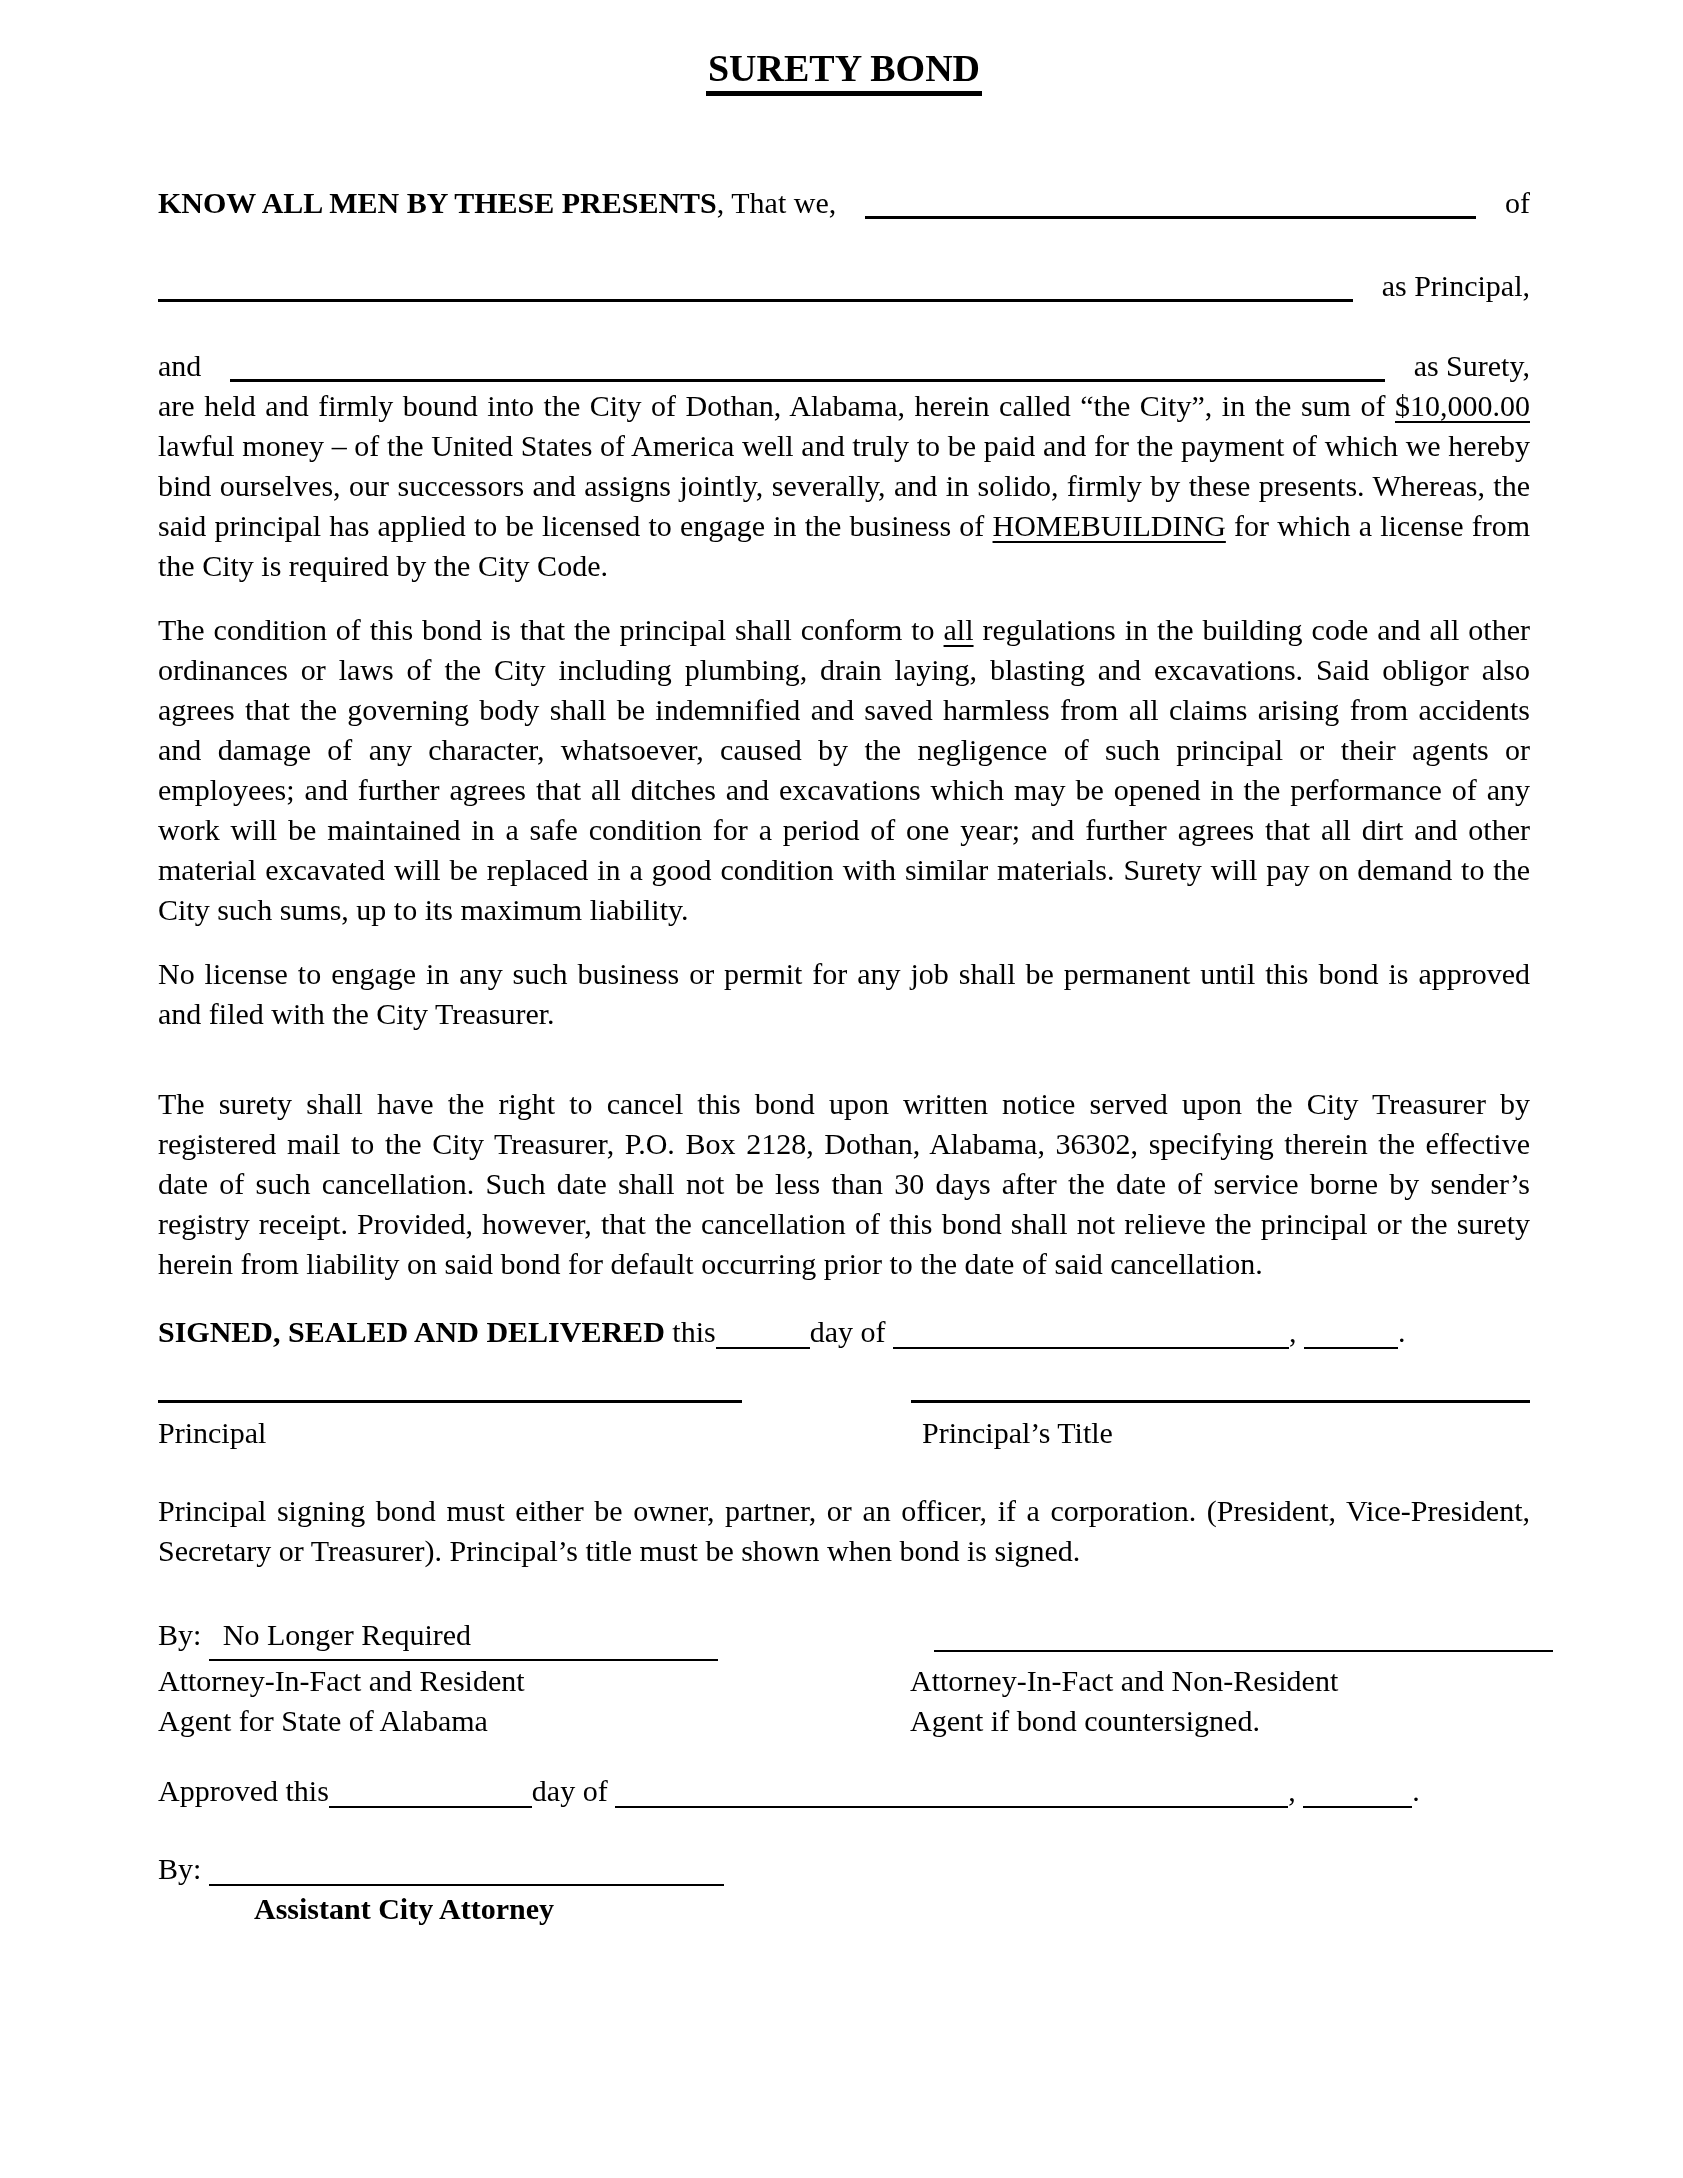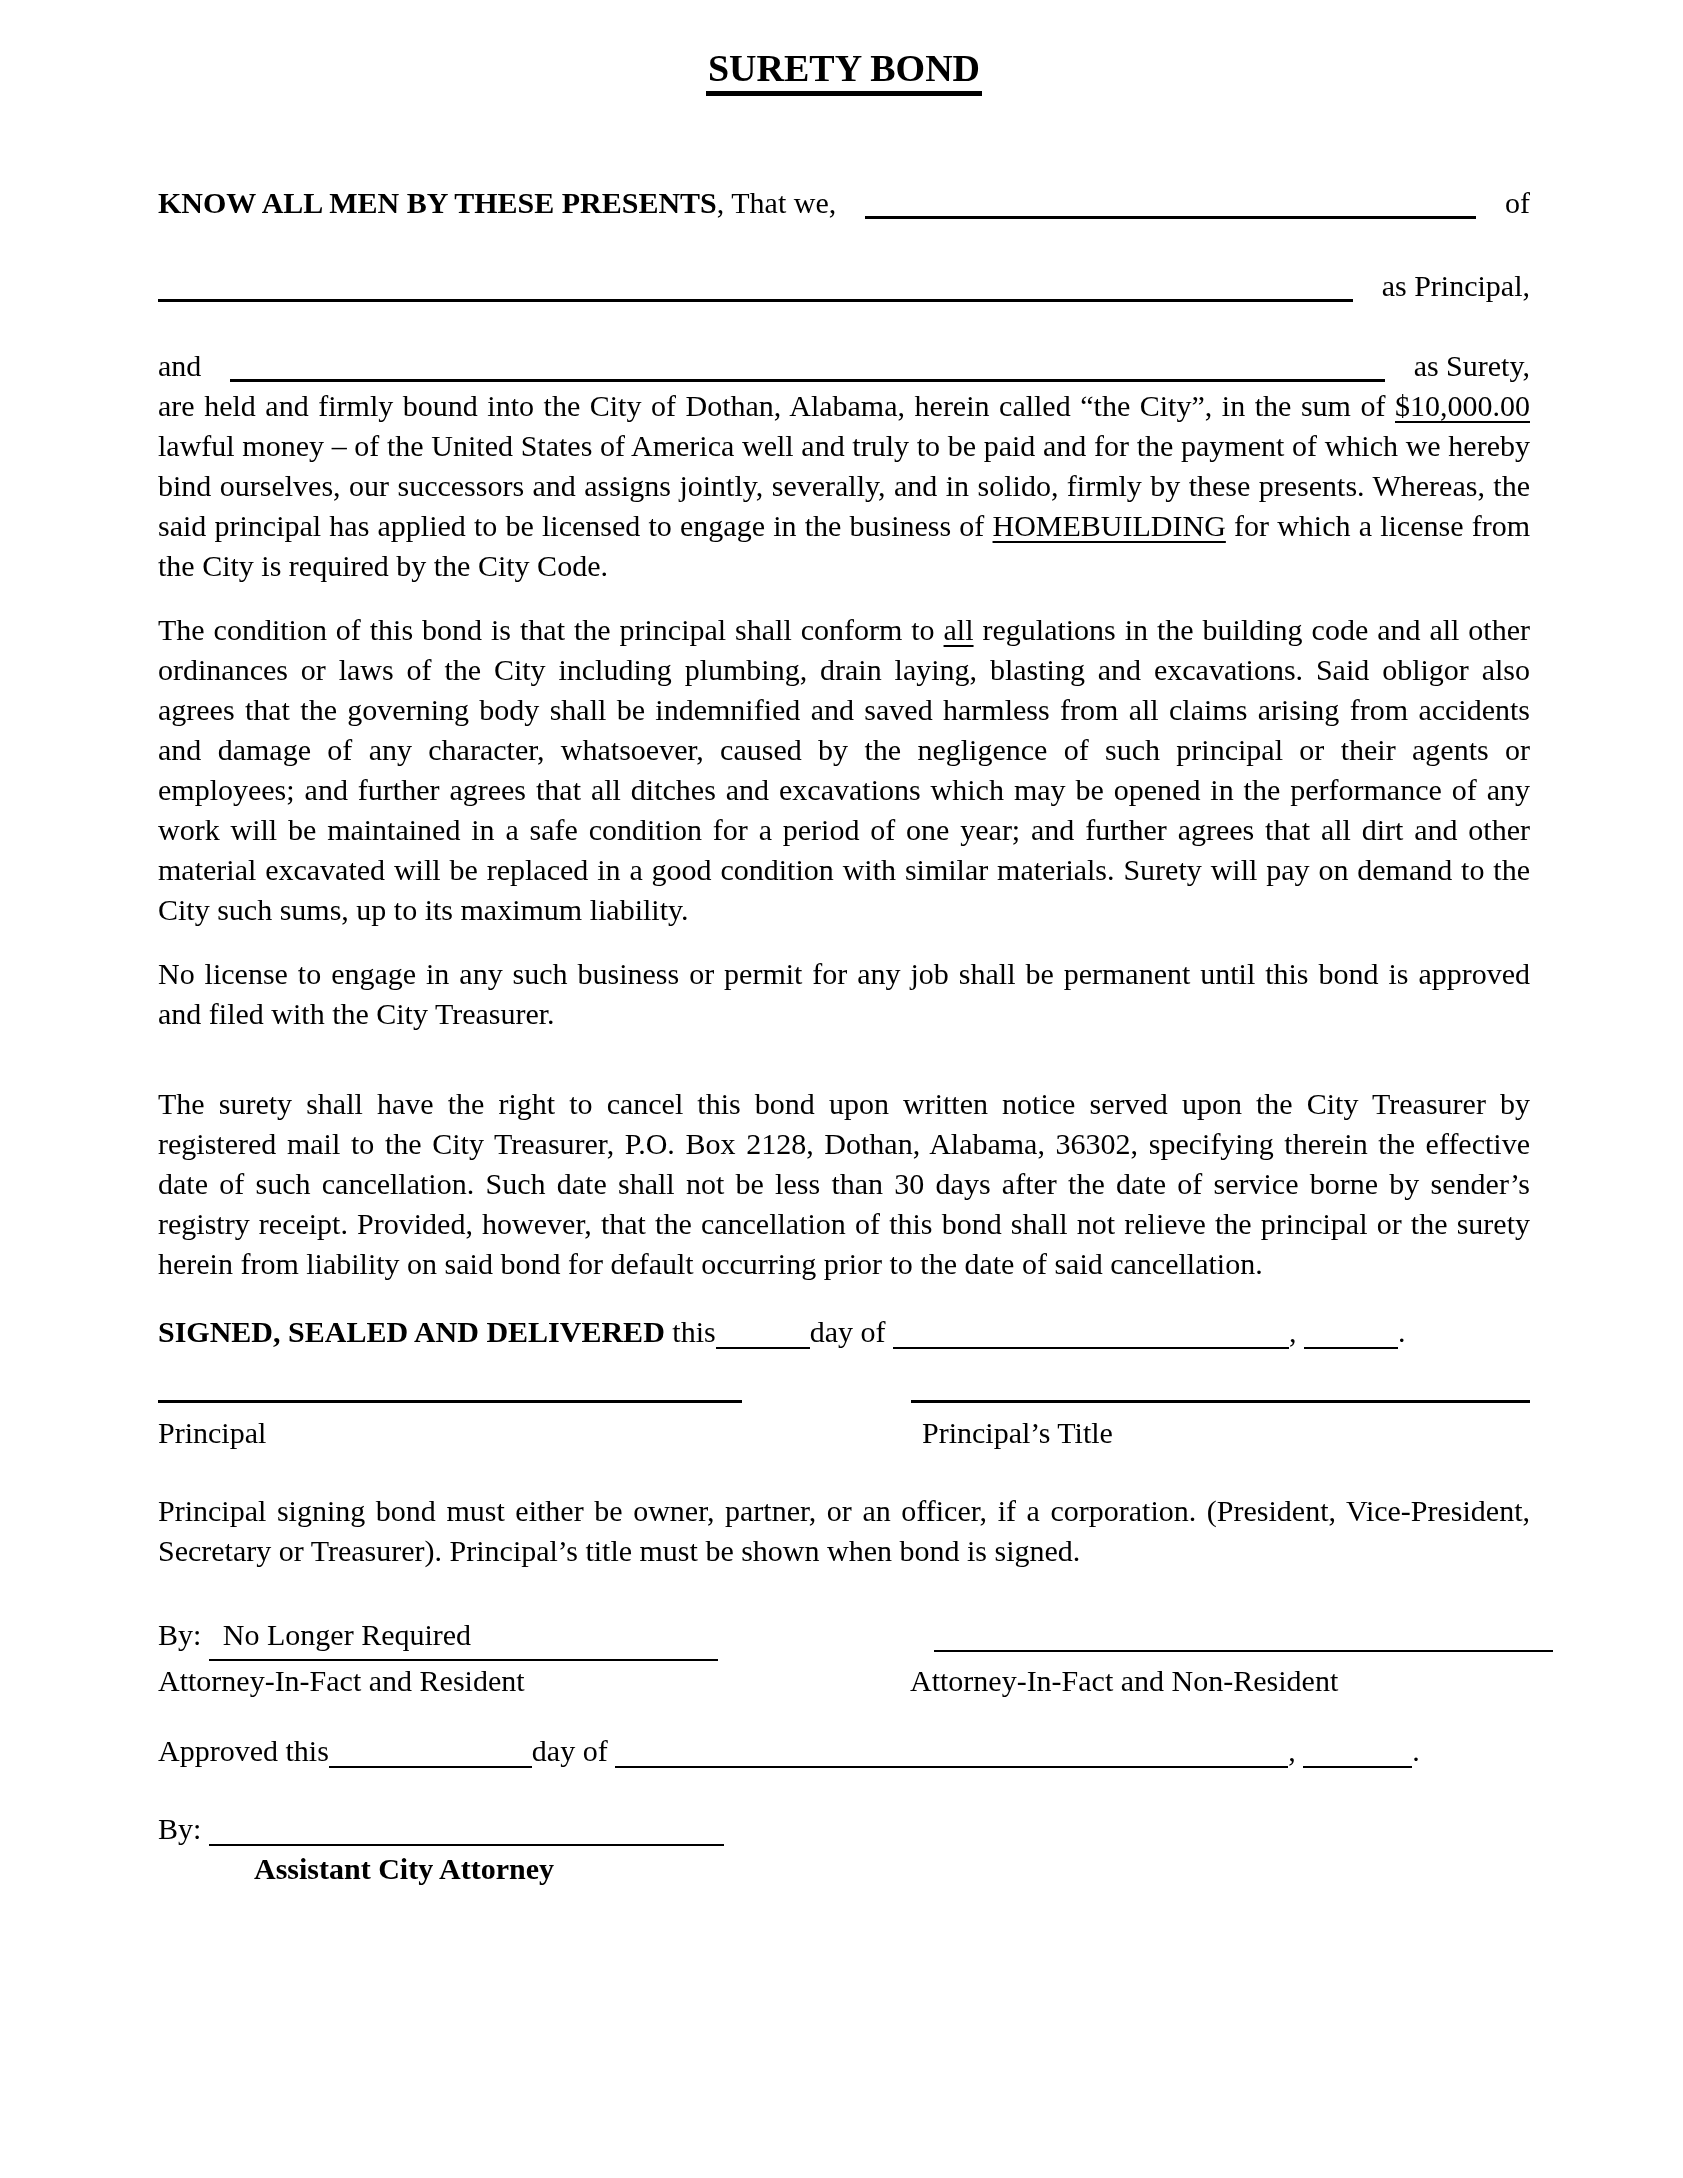--- a/index.html
+++ b/index.html
@@ -143,20 +143,24 @@
     </div>
     <div class="col-right">
       <span class="bl" style="width:619px"></span>
     </div>
   </div>
 
   <div class="two-col">
     <div class="col-left">Attorney-In-Fact and Resident</div>
     <div class="col-right">Attorney-In-Fact and Non-Resident</div>
   </div>
+  <div class="two-col">
+    <div class="col-left">Agent for State of Alabama</div>
+    <div class="col-right">Agent if bond countersigned.</div>
+  </div>
 
   <div class="line approved-row">
     <span>Approved this</span><span class="bl" style="width:203px"></span><span>day of</span>
     <span class="bl" style="width:673px"></span><span>,</span>
     <span class="bl" style="width:109px"></span><span>.</span>
   </div>
 
   <div class="two-col bottom-by-row">
     <div class="col-left">
       <span>By:</span>

